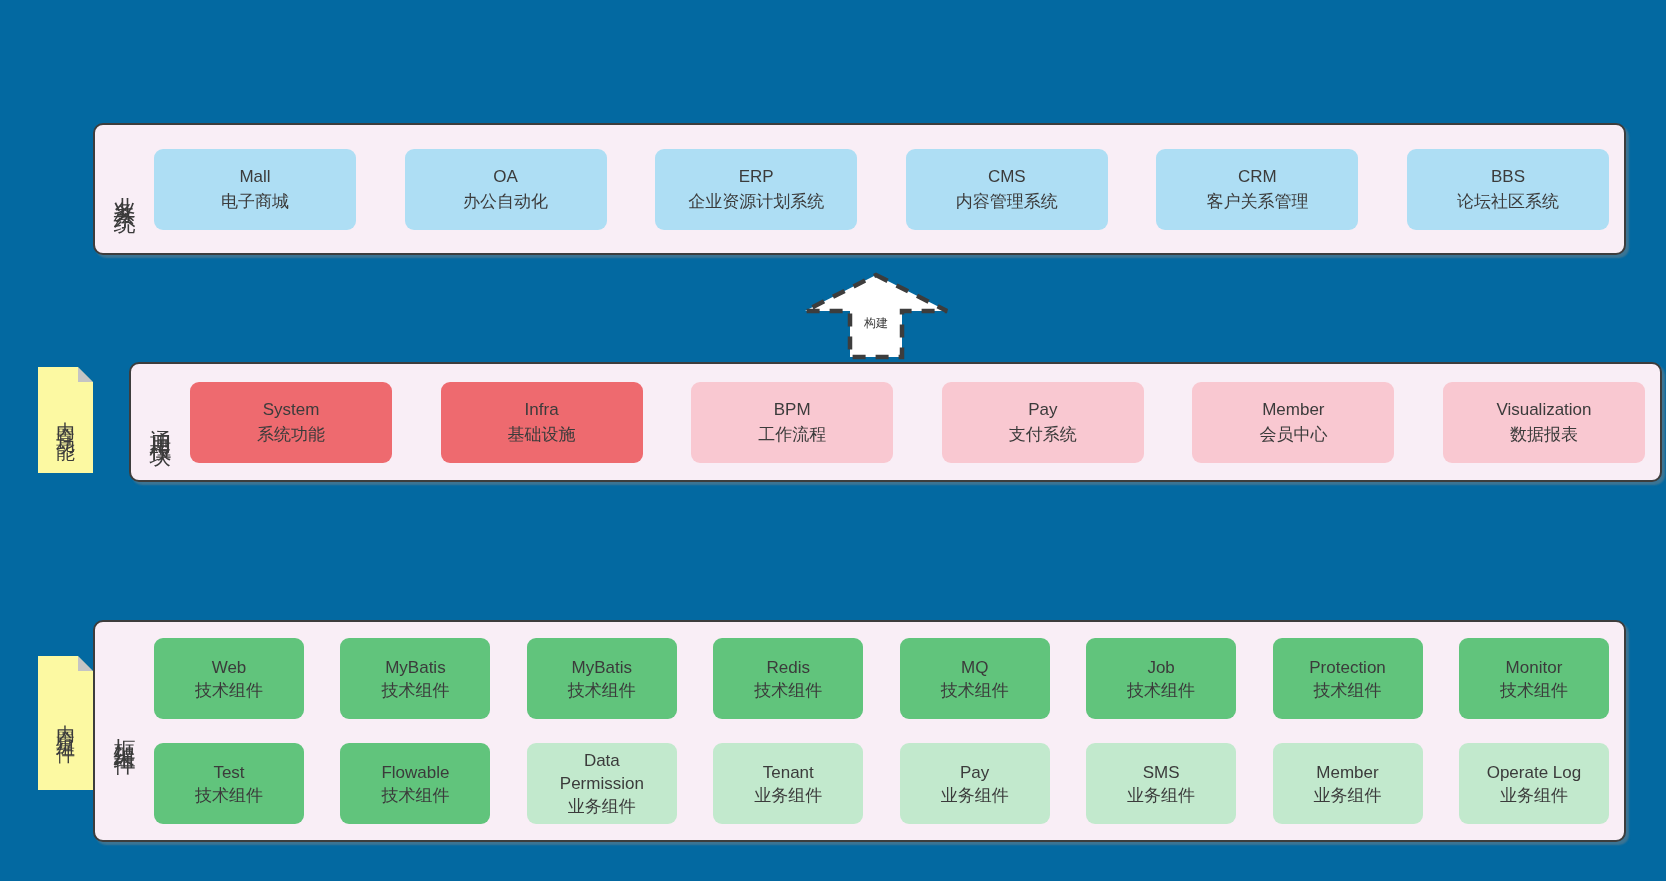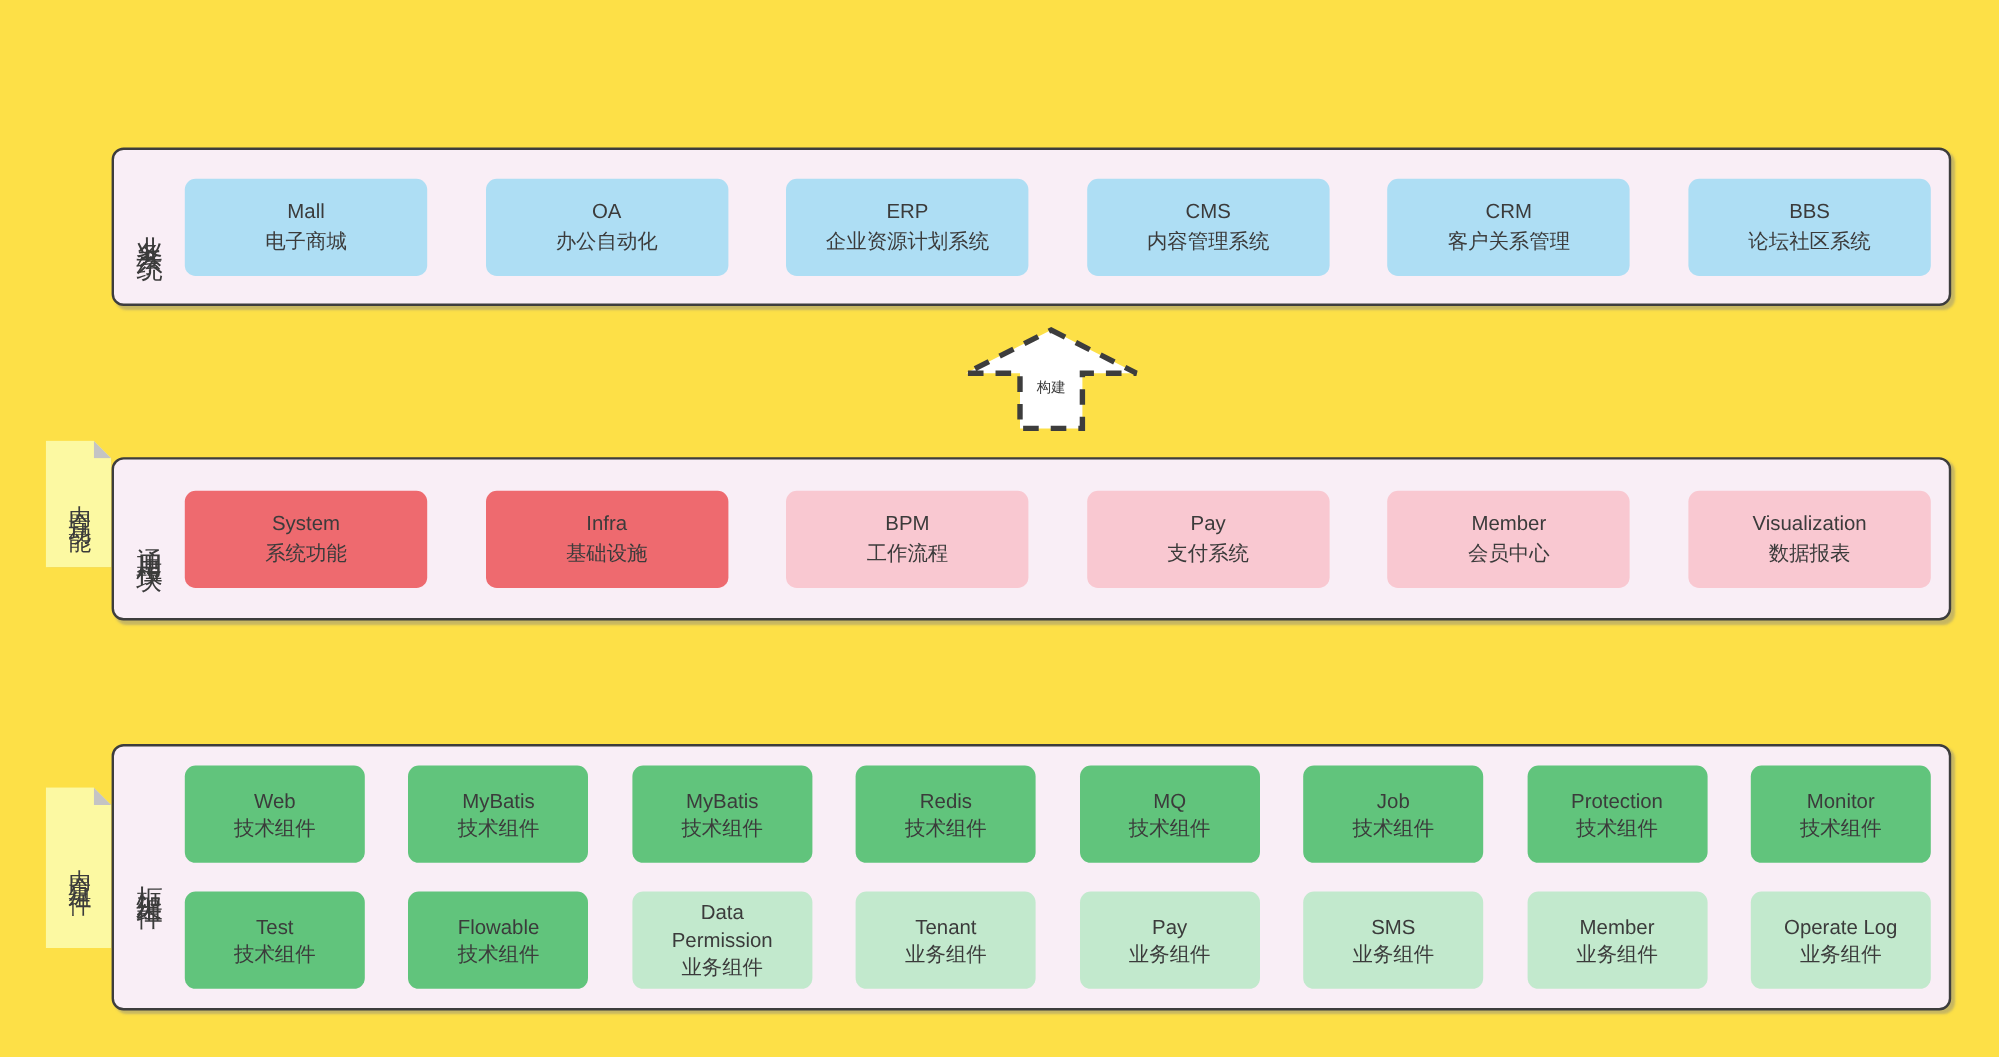--- a/index.html
+++ b/index.html
@@ -2,40 +2,40 @@
 <html><head>
 <meta charset="utf-8">
 <title>Diagram</title>
 <style>
   * { box-sizing: border-box; margin: 0; padding: 0; }
   html, body { background: #f8f8f8; }
   .canvas {
     position: relative;
     width: 1666px;
     height: 881px;
-    background: #fde047;
+    background: #0369a1;
     font-family: "Liberation Sans", "DejaVu Sans", sans-serif;
     color: #3b3b3b;
     overflow: hidden;
   }
 
   
   .band {
     position: absolute;
     left: 93px;
     width: 1533px;
     background: #f9eef6;
     border: 2px solid #3d3d3d;
     border-radius: 10px;
     box-shadow: 3px 3px 2px rgba(130,130,130,0.45);
     display: flex;
     align-items: center;
   }
   #band-top    { top: 123px; height: 132px; }
-  #band-middle { top: 381px; height: 136px; }
+  #band-middle { top: 362px; height: 120px; margin-left: 36px; }
   #band-bottom { top: 620px; height: 222px; }
 
   .v-label {
     flex: 0 0 59px;
     display: flex;
     align-items: center;
     justify-content: center;
     writing-mode: vertical-rl;
     text-orientation: upright;
     font-size: 22px;

